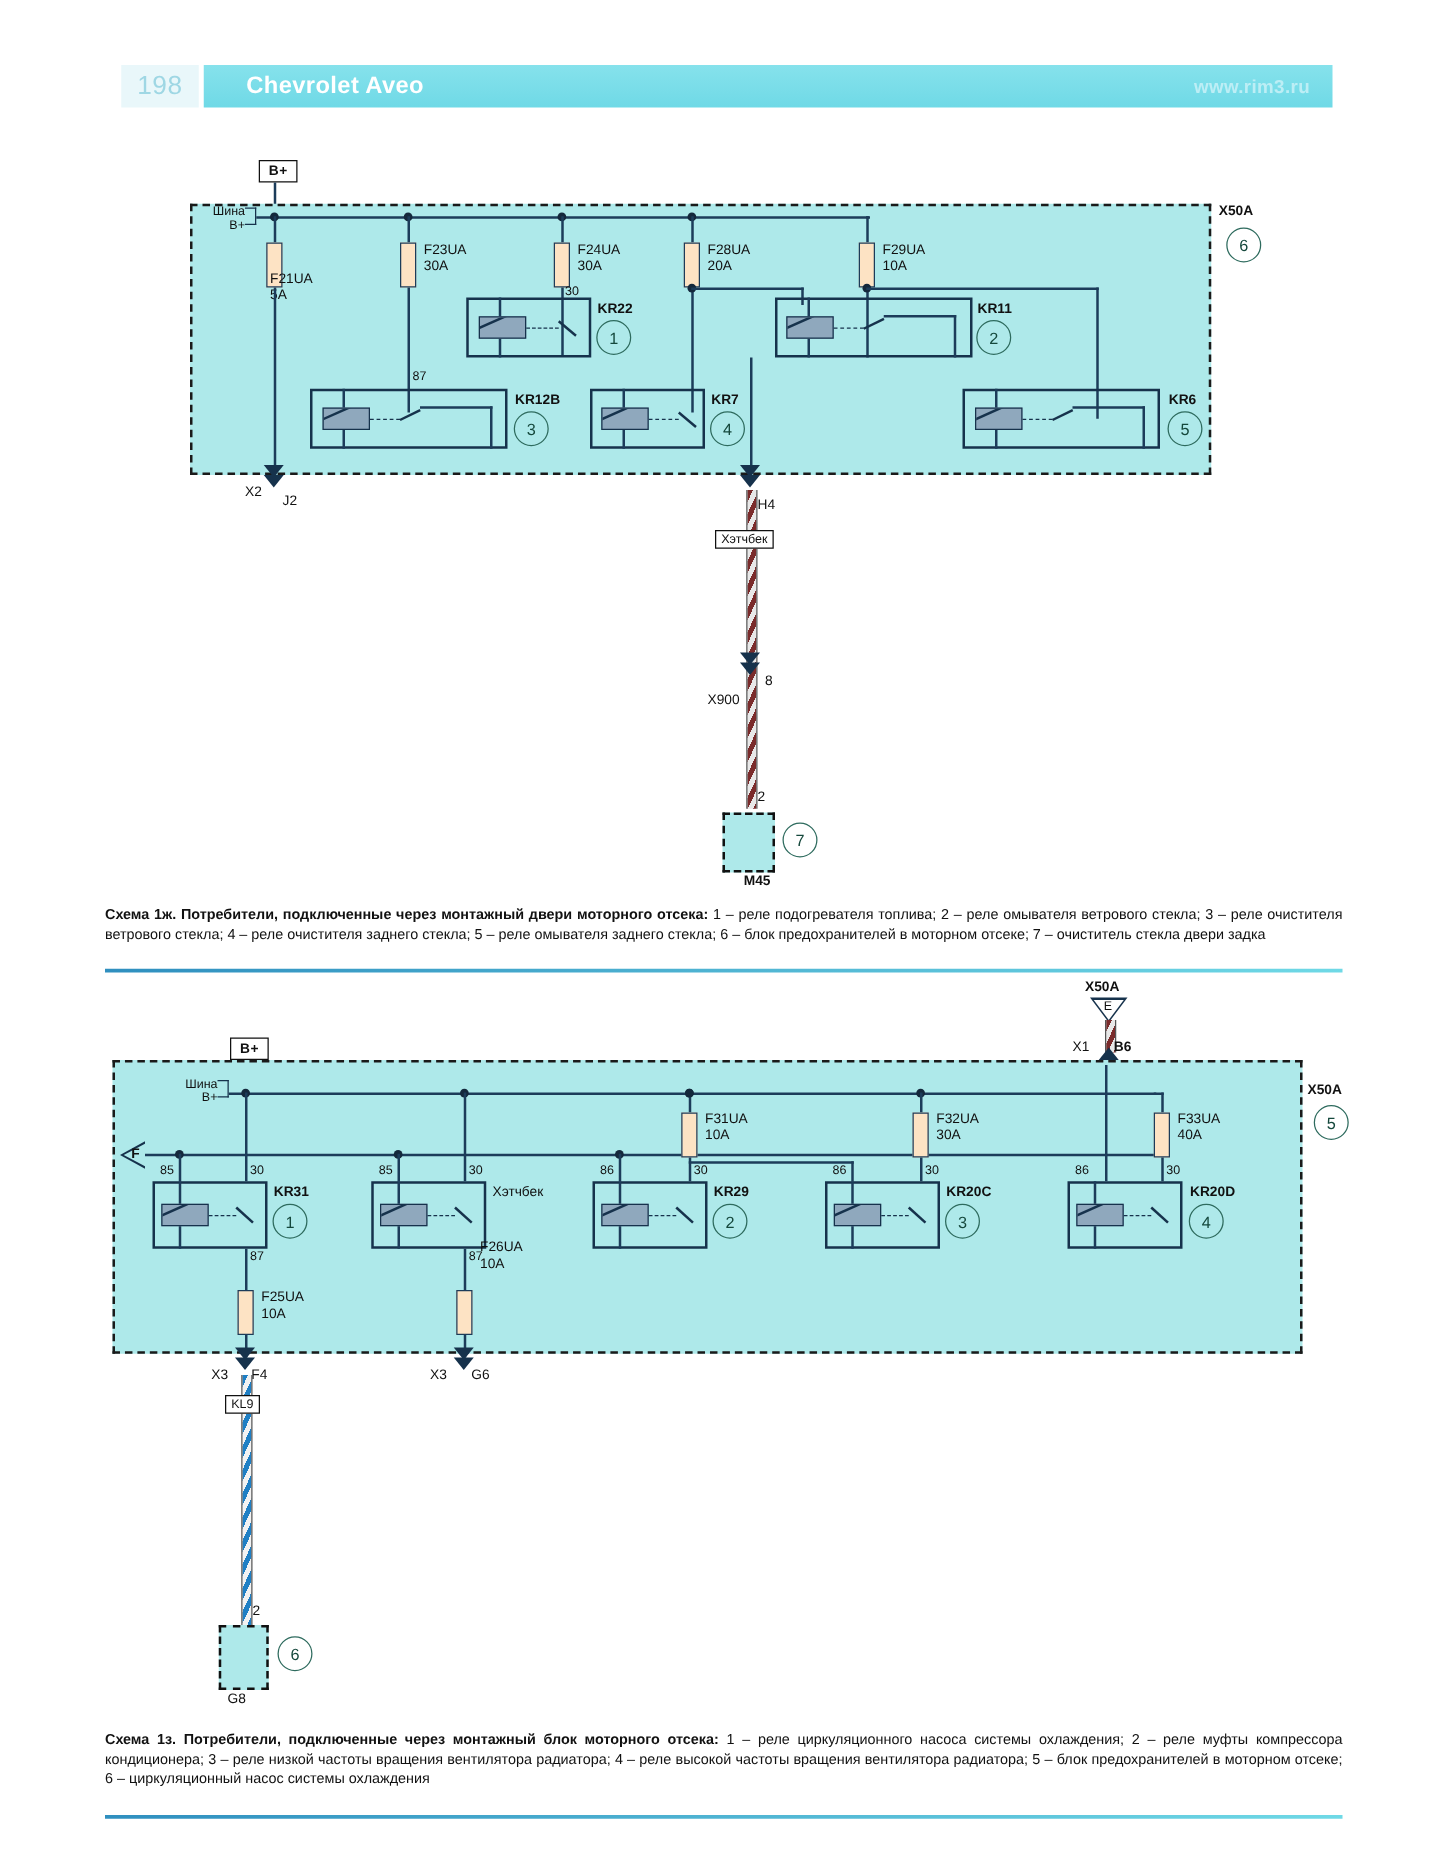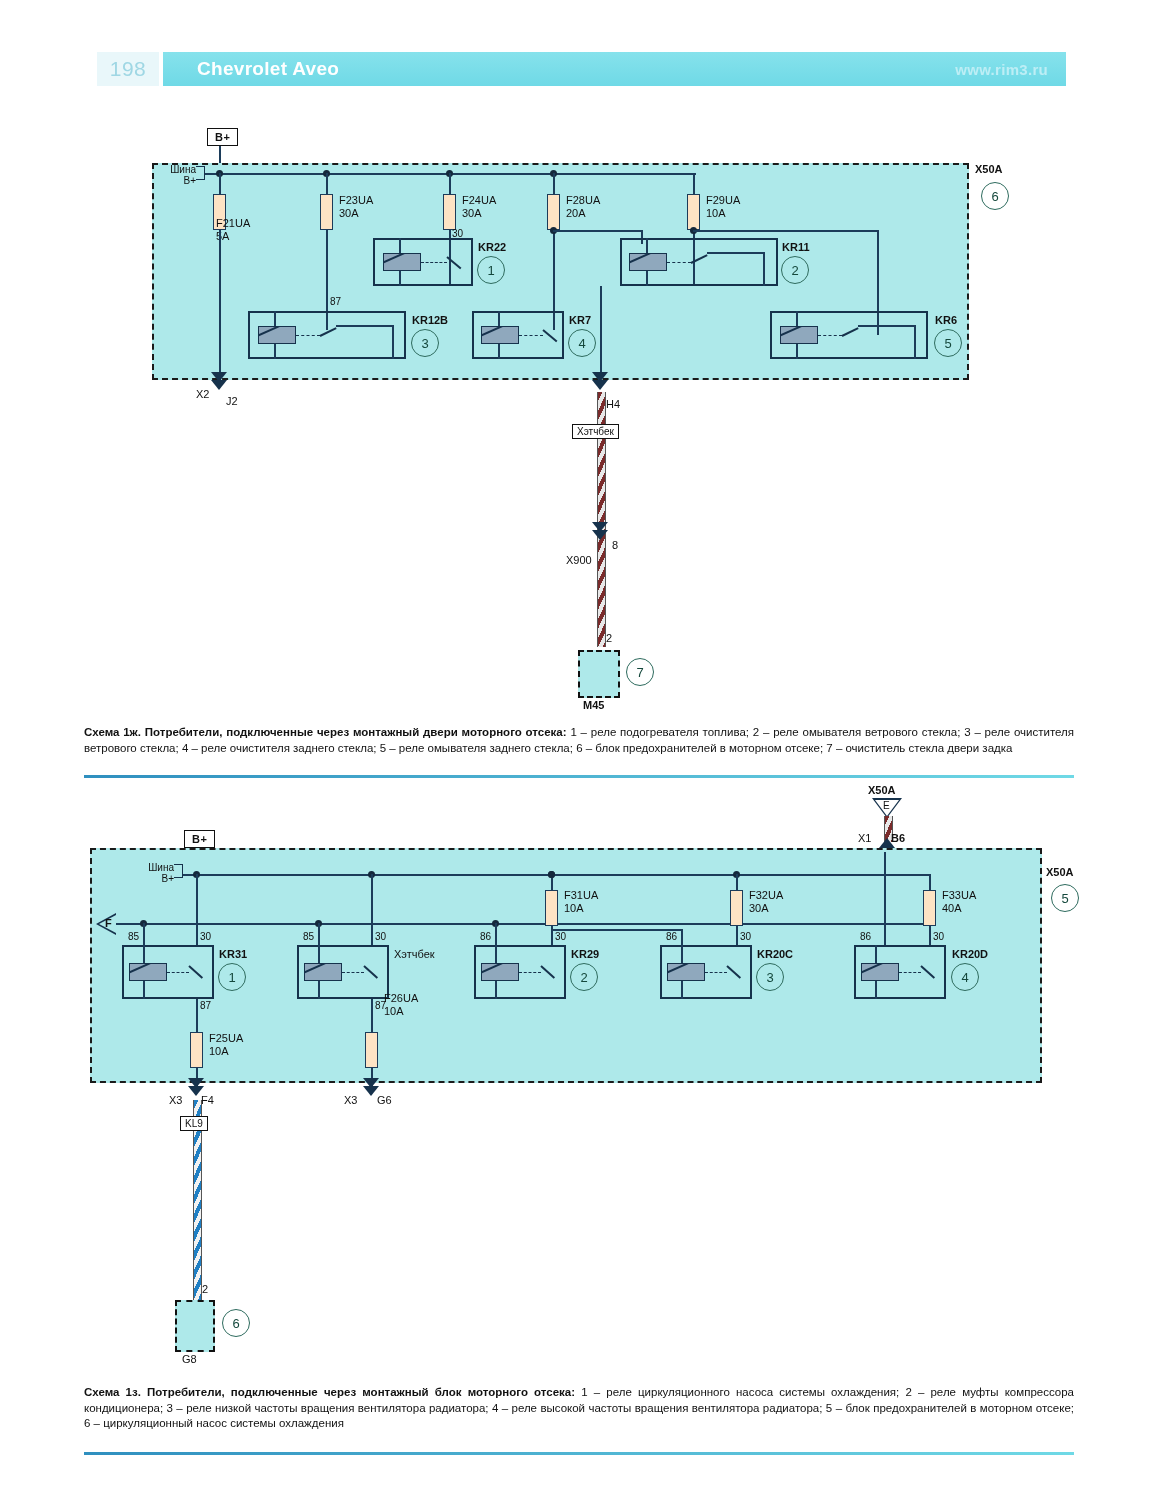--- a/index.html
+++ b/index.html
@@ -228,21 +228,21 @@
 
   <div class="cable" style="left:597px;top:392px;height:255px;"></div>
   <div class="boxlabel" style="left:572px;top:424px;">Хэтчбек</div>
   <div class="arrow-down" style="left:592px;top:522px;"></div>
   <div class="arrow-down" style="left:592px;top:530px;"></div>
   <div class="conn-lbl" style="left:566px;top:539px;margin-top:15px;">X900</div>
   <div class="conn-lbl" style="left:612px;top:539px;">8</div>
 
   <div class="conn-lbl" style="left:606px;top:632px;">2</div>
   <div class="connbox" style="left:578px;top:650px;width:42px;height:48px;"></div>
-  <div class="connbox-lbl" style="left:571px;top:699px;padding-left:12px;">M45</div>
+  <div class="connbox-lbl" style="left:583px;top:699px;padding-left:12px;">M45</div>
   <div class="callout" style="left:626px;top:658px;">7</div>
 </div>
 
 <div class="caption" style="left:84px;top:725px;width:990px;">
   <b>Схема 1ж. Потребители, подключенные через монтажный двери моторного отсека:</b><span> 1 – реле подогревателя топлива; 2 – реле омывателя ветрового стекла; 3 – реле очистителя ветрового стекла; 4 – реле очистителя заднего стекла; 5 – реле омывателя заднего стекла; 6 – блок предохранителей в моторном отсеке; 7 – очиститель стекла двери задка</span>
 </div>
 <div class="rule" style="left:84px;top:775px;width:990px;"></div>
 
 <div class="diagram" style="left:0;top:0;width:1159px;height:1380px;">
 

